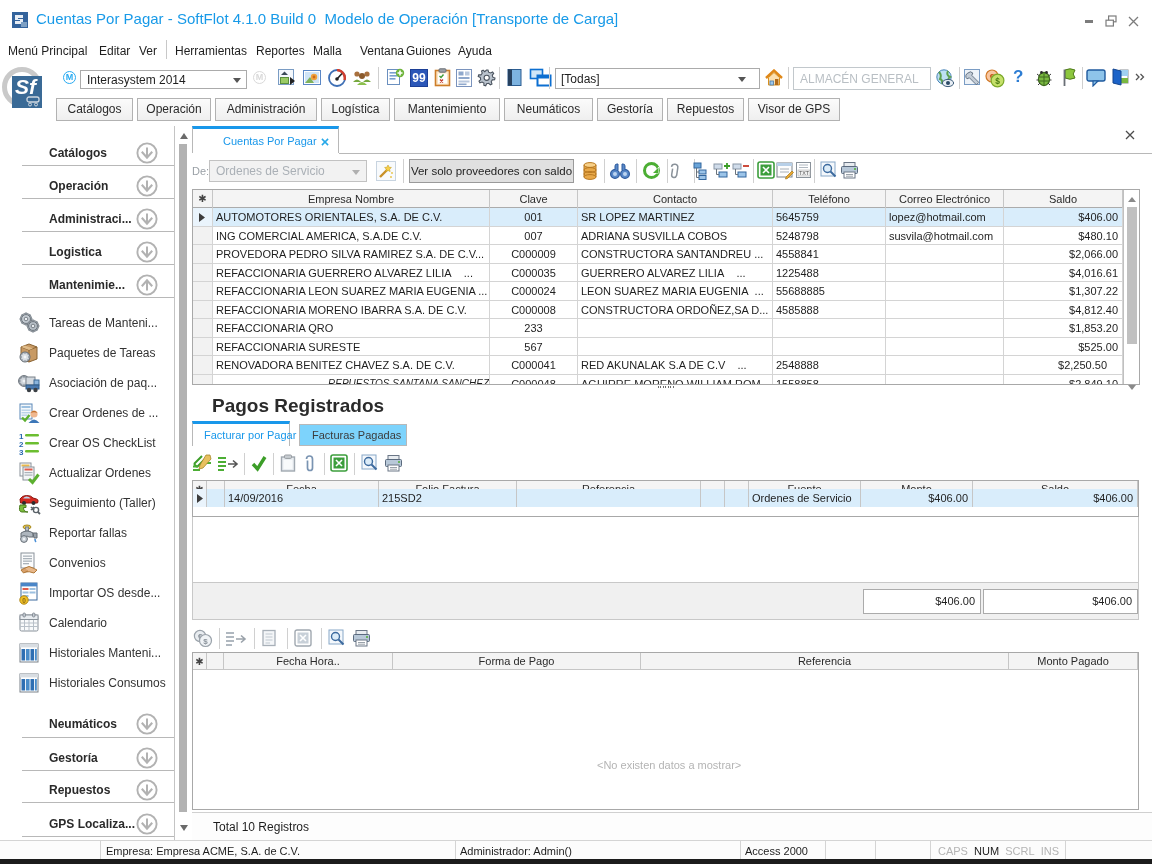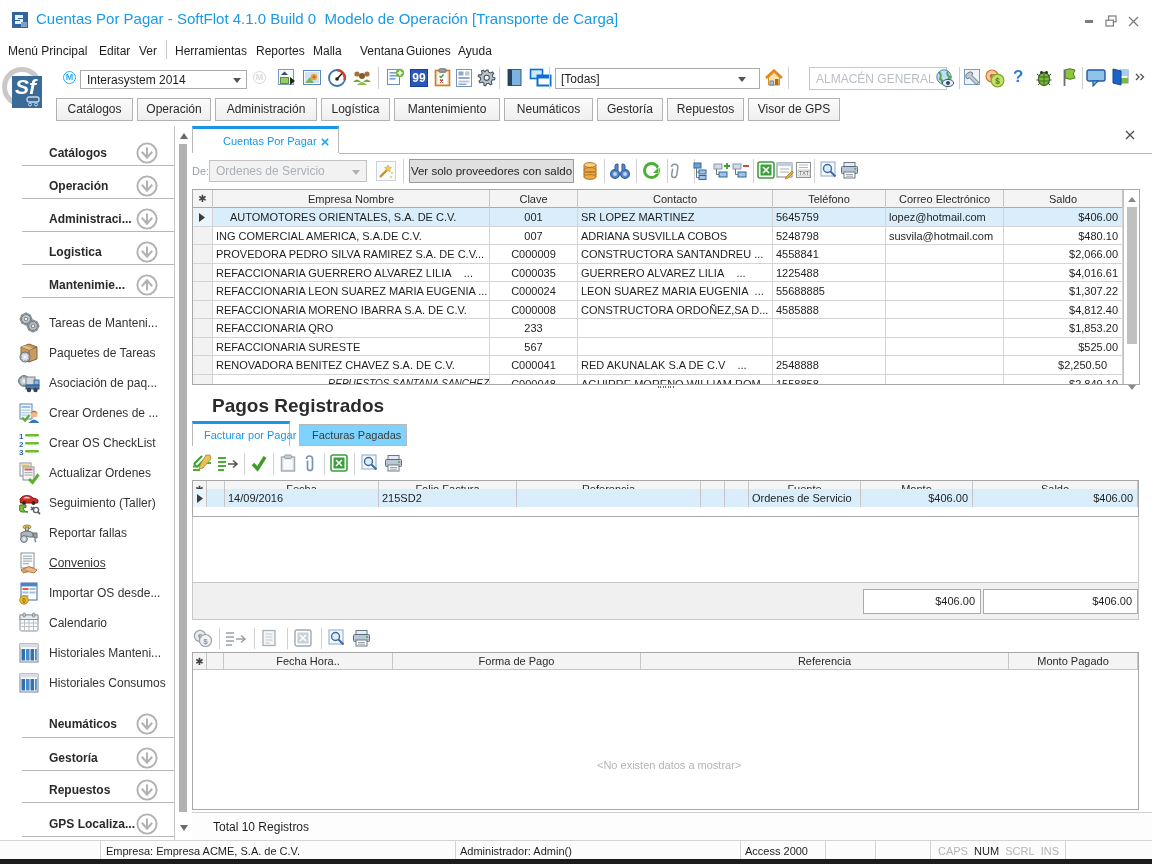--- a/index.html
+++ b/index.html
@@ -142,21 +142,21 @@
   </div>
 
   <svg class="abs" style="left:765px;top:9px;" width="18" height="18" viewBox="0 0 18 18">
     <path d="M1 9 L9 1.5 L17 9" fill="none" stroke="#e08818" stroke-width="2.4"></path>
     <path d="M3.5 8.5 L3.5 16 L14.5 16 L14.5 8.5 L9 3.5 Z" fill="#fbe0b0" stroke="#d8901f"></path>
     <rect x="10" y="10" width="3.4" height="6" fill="#b06a1a"></rect>
     <rect x="5" y="12" width="3.4" height="4" fill="#9fc8ea" stroke="#4a7aa8" stroke-width="0.8"></rect>
   </svg>
   <div class="abs" style="left:788px;top:7px;width:1px;height:22px;background:#cfcfcf;"></div>
 
-  <div class="abs" style="left:793px;top:7px;width:138px;height:23px;border:1px solid #c2c8cc;background:#fff;margin-left:16px;">
+  <div class="abs" style="left:793px;top:7px;width:138px;height:23px;border:1px solid #c2c8cc;background:#fff;">
     <div class="abs txt" style="left:6px;top:4px;font-size:12px;color:#b9bfc4;">ALMACÉN GENERAL</div>
   </div>
 
   <svg class="abs" style="left:935px;top:9px;" width="20" height="19" viewBox="0 0 20 19">
     <circle cx="9" cy="8" r="7.2" fill="#bde0f2" stroke="#4a85b8"></circle>
     <path d="M4 3 q3 3 1 7 q3 1 2 5 M13 2 q-2 4 2 6 q-3 2 -1 6" fill="none" stroke="#5da04e" stroke-width="2"></path>
     <ellipse cx="13" cy="14" rx="5.6" ry="3.6" fill="#e8eef5" stroke="#3b5a77"></ellipse>
     <circle cx="13" cy="14" r="2" fill="#2c4a66"></circle>
   </svg>
   <div class="abs" style="left:959px;top:7px;width:1px;height:22px;background:#cfcfcf;"></div>
@@ -366,21 +366,21 @@
         <svg width="24" height="24" viewBox="0 0 24 24">
           <ellipse cx="10" cy="6" rx="4" ry="2" fill="#e8c84c" stroke="#a88a20"></ellipse>
           <rect x="8.5" y="6" width="3" height="4" fill="#b7bfc7" stroke="#7a828a"></rect>
           <path d="M4 12 q6 -4 12 0 l0 4 l-4 0 q-2 -2 -4 0 l-4 0 Z" fill="#aeb6be" stroke="#646c74"></path>
           <path d="M16 12 l4 0 l0 5 l-3 0 Z" fill="#9aa2aa" stroke="#646c74"></path>
           <path d="M18 18 q0 2 1 3" stroke="#4a90d8" stroke-width="1.6" fill="none"></path>
           <circle cx="7" cy="18" r="3.4" fill="#c6cdd4" stroke="#646c74"></circle>
           <circle cx="7" cy="18" r="1.2" fill="#eef1f4"></circle>
         </svg>
       </span>Reportar fallas</div>
-  <div class="sitem" style="top:434px;text-decoration:underline;"><span class="sic">
+  <div class="sitem" style="top:434px;"><span class="sic">
         <svg width="24" height="24" viewBox="0 0 24 24">
           <rect x="4" y="2" width="13" height="15" fill="#fbfcfd" stroke="#8a929a"></rect>
           <rect x="6" y="4.5" width="9" height="1.3" fill="#aab2ba"></rect>
           <rect x="6" y="7" width="9" height="1.3" fill="#aab2ba"></rect>
           <rect x="6" y="9.5" width="9" height="1.3" fill="#aab2ba"></rect>
           <rect x="6" y="12" width="6" height="1.3" fill="#aab2ba"></rect>
           <path d="M8 17 q4 -3 8 0 l4 2 l-3 3 q-5 -2 -9 -1 Z" fill="#e8b88a" stroke="#b07838"></path>
           <path d="M8 17 l-4 2 l2.5 3 l4.5 -2" fill="#d8a06a" stroke="#b07838"></path>
         </svg>
       </span>Convenios</div>
@@ -613,21 +613,21 @@
       <div class="abs txt" style="left:385px;top:0;width:195px;height:18px;border-right:1px solid #c6c6c6;font-size:11px;color:#2a2a2a;text-align:center;line-height:18px;">Contacto</div>
       <div class="abs txt" style="left:580px;top:0;width:113px;height:18px;border-right:1px solid #c6c6c6;font-size:11px;color:#2a2a2a;text-align:center;line-height:18px;">Teléfono</div>
       <div class="abs txt" style="left:693px;top:0;width:118px;height:18px;border-right:1px solid #c6c6c6;font-size:11px;color:#2a2a2a;text-align:center;line-height:18px;">Correo Electrónico</div>
       <div class="abs txt" style="left:811px;top:0;width:119px;height:18px;border-right:1px solid #c6c6c6;font-size:11px;color:#2a2a2a;text-align:center;line-height:18px;">Saldo</div>
       <div class="abs" style="left:0;top:18.0px;width:930px;height:18.5px;background:#d9edfb;border-bottom:1px solid #d4d4d4;overflow:hidden;">
         <div class="abs" style="left:0;top:0;width:20px;height:18.5px;border-right:1px solid #d4d4d4;background:#eaf4fc;">
           <svg class="abs" style="left:6px;top:5px;" width="6" height="9" viewBox="0 0 6 9">
             <path d="M0 0 L6 4.5 L0 9 Z" fill="#3c3c3c"></path>
           </svg>
         </div>
-        <div class="abs" style="left:20px;top:0;width:277px;height:18.5px;border-right:1px solid #d4d4d4;font-size:11px;color:#1e1e1e;text-align:left;line-height:18.5px;padding-left:17px;overflow:hidden;white-space:nowrap;">AUTOMOTORES ORIENTALES, S.A. DE C.V.</div>
+        <div class="abs" style="left:20px;top:0;width:277px;height:18.5px;border-right:1px solid #d4d4d4;font-size:11px;color:#1e1e1e;text-align:left;line-height:18.5px;padding-left:3px;overflow:hidden;white-space:nowrap;">AUTOMOTORES ORIENTALES, S.A. DE C.V.</div>
         <div class="abs" style="left:297px;top:0;width:88px;height:18.5px;border-right:1px solid #d4d4d4;font-size:11px;color:#1e1e1e;text-align:center;line-height:18.5px;overflow:hidden;white-space:nowrap;">001</div>
         <div class="abs" style="left:385px;top:0;width:195px;height:18.5px;border-right:1px solid #d4d4d4;font-size:11px;color:#1e1e1e;text-align:left;line-height:18.5px;padding-left:3px;overflow:hidden;white-space:nowrap;">SR LOPEZ MARTINEZ</div>
         <div class="abs" style="left:580px;top:0;width:113px;height:18.5px;border-right:1px solid #d4d4d4;font-size:11px;color:#1e1e1e;text-align:left;line-height:18.5px;padding-left:3px;overflow:hidden;white-space:nowrap;">5645759</div>
         <div class="abs" style="left:693px;top:0;width:118px;height:18.5px;border-right:1px solid #d4d4d4;font-size:11px;color:#1e1e1e;text-align:left;line-height:18.5px;padding-left:3px;overflow:hidden;white-space:nowrap;">lopez@hotmail.com</div>
         <div class="abs" style="left:811px;top:0;width:119px;height:18.5px;border-right:1px solid #d4d4d4;font-size:11px;color:#1e1e1e;text-align:right;line-height:18.5px;padding-right:4px;overflow:hidden;white-space:nowrap;">$406.00</div>
       </div>
       <div class="abs" style="left:0;top:36.5px;width:930px;height:18.5px;background:#fff;border-bottom:1px solid #d4d4d4;overflow:hidden;">
         <div class="abs" style="left:0;top:0;width:20px;height:18.5px;border-right:1px solid #d4d4d4;background:#f2f2f2;"></div>
         <div class="abs" style="left:20px;top:0;width:277px;height:18.5px;border-right:1px solid #d4d4d4;font-size:11px;color:#1e1e1e;text-align:left;line-height:18.5px;padding-left:3px;overflow:hidden;white-space:nowrap;">ING COMERCIAL AMERICA, S.A.DE C.V.</div>
         <div class="abs" style="left:297px;top:0;width:88px;height:18.5px;border-right:1px solid #d4d4d4;font-size:11px;color:#1e1e1e;text-align:center;line-height:18.5px;overflow:hidden;white-space:nowrap;">007</div>

